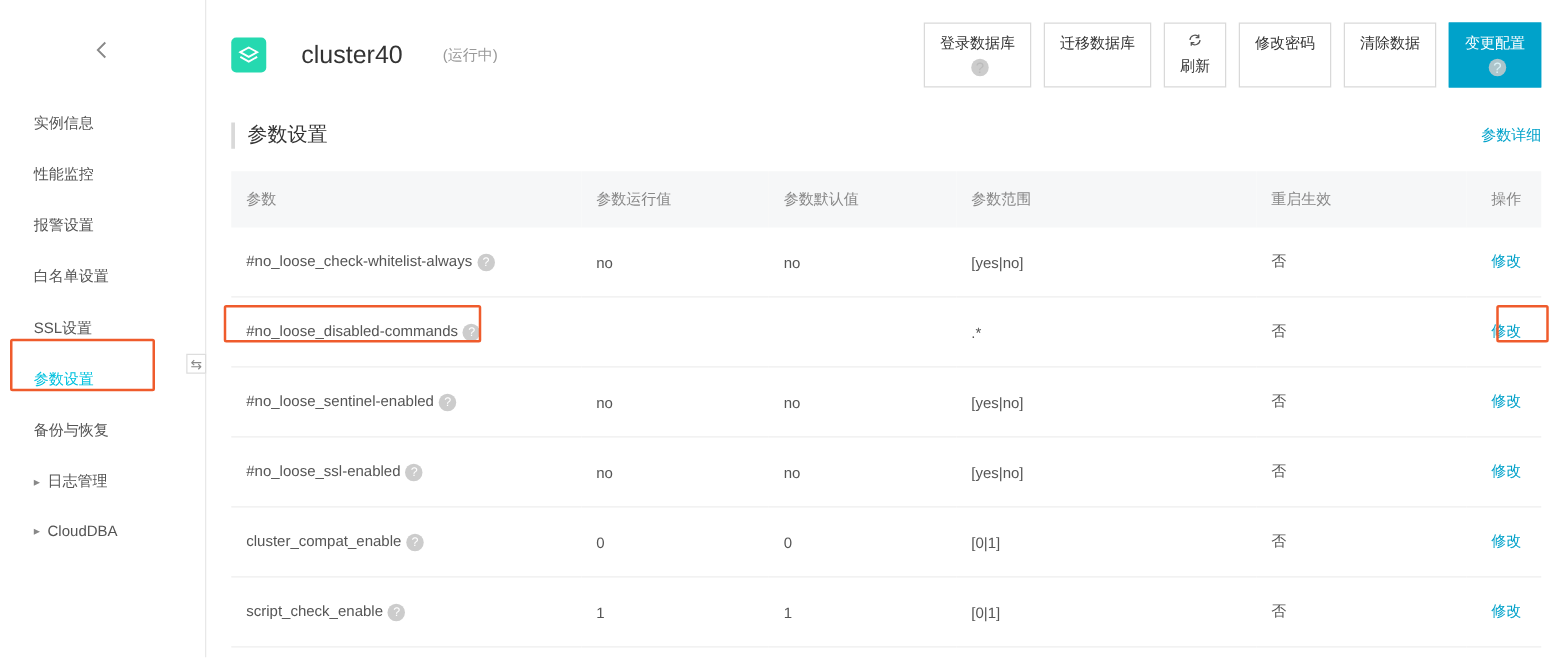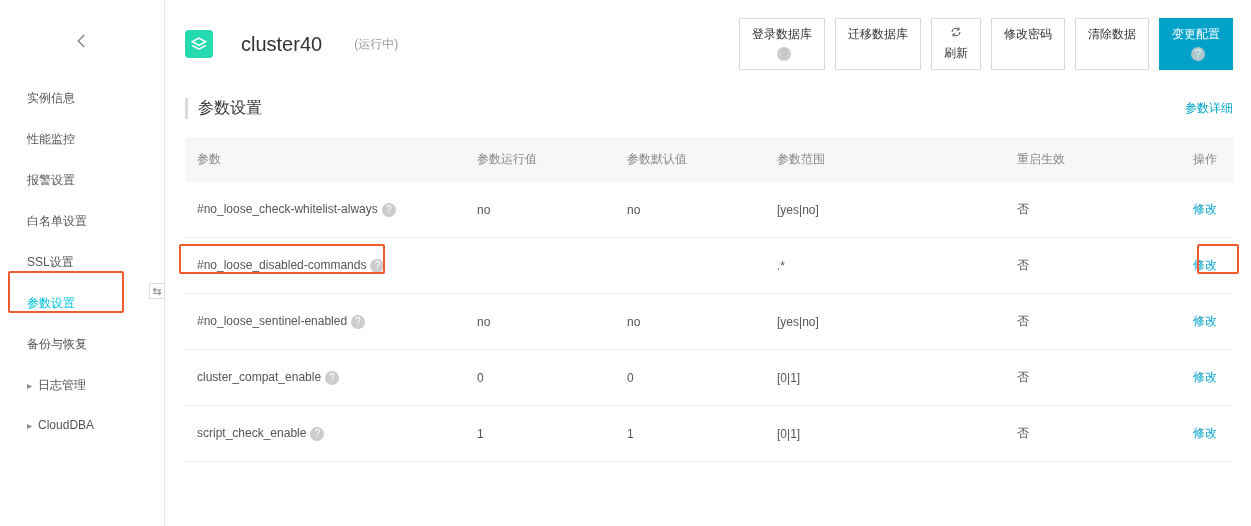--- a/index.html
+++ b/index.html
@@ -156,20 +156,28 @@
           </tr>
           <tr>
             <td class=""><span>#no_loose_sentinel-enabled</span><span class="help-icon">?</span></td>
             <td>no</td>
             <td>no</td>
             <td>[yes|no]</td>
             <td>否</td>
             <td class=""><span class="link">修改</span></td>
           </tr>
           <tr>
+            <td class=""><span>#no_loose_ssl-enabled</span><span class="help-icon">?</span></td>
+            <td>no</td>
+            <td>no</td>
+            <td>[yes|no]</td>
+            <td>否</td>
+            <td class=""><span class="link">修改</span></td>
+          </tr>
+          <tr>
             <td class=""><span>cluster_compat_enable</span><span class="help-icon">?</span></td>
             <td>0</td>
             <td>0</td>
             <td>[0|1]</td>
             <td>否</td>
             <td class=""><span class="link">修改</span></td>
           </tr>
           <tr>
             <td class=""><span>script_check_enable</span><span class="help-icon">?</span></td>
             <td>1</td>

